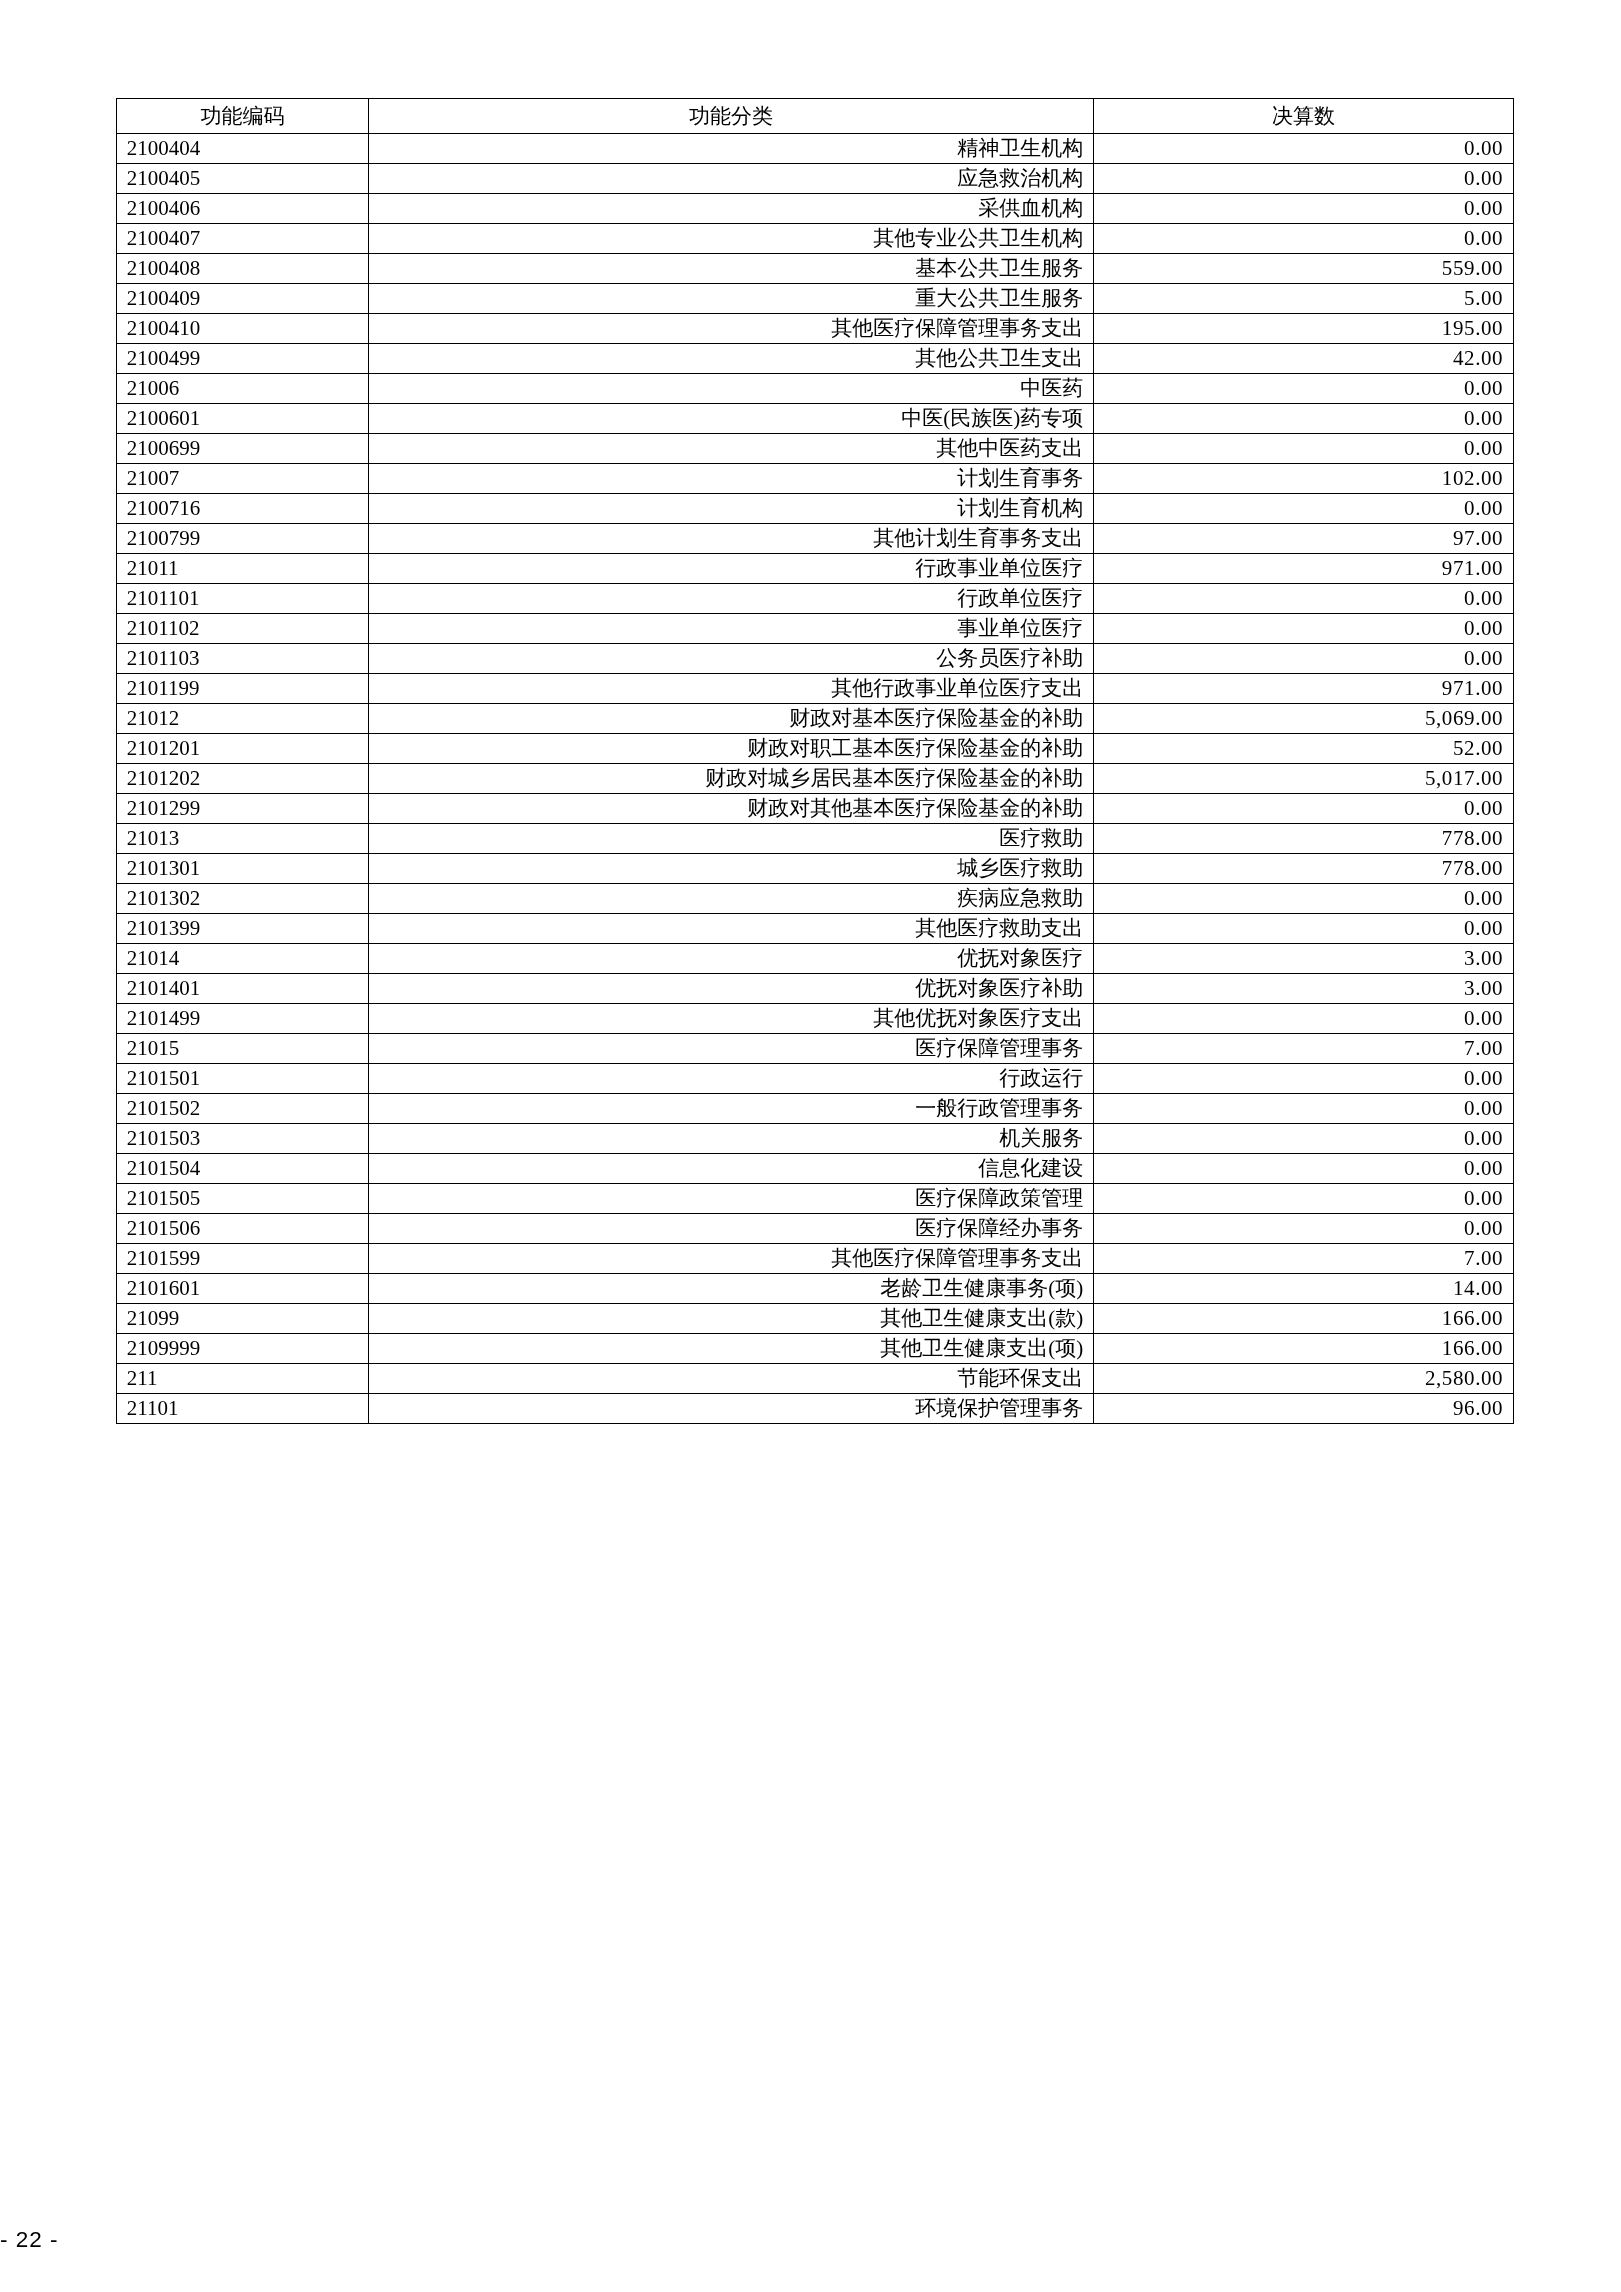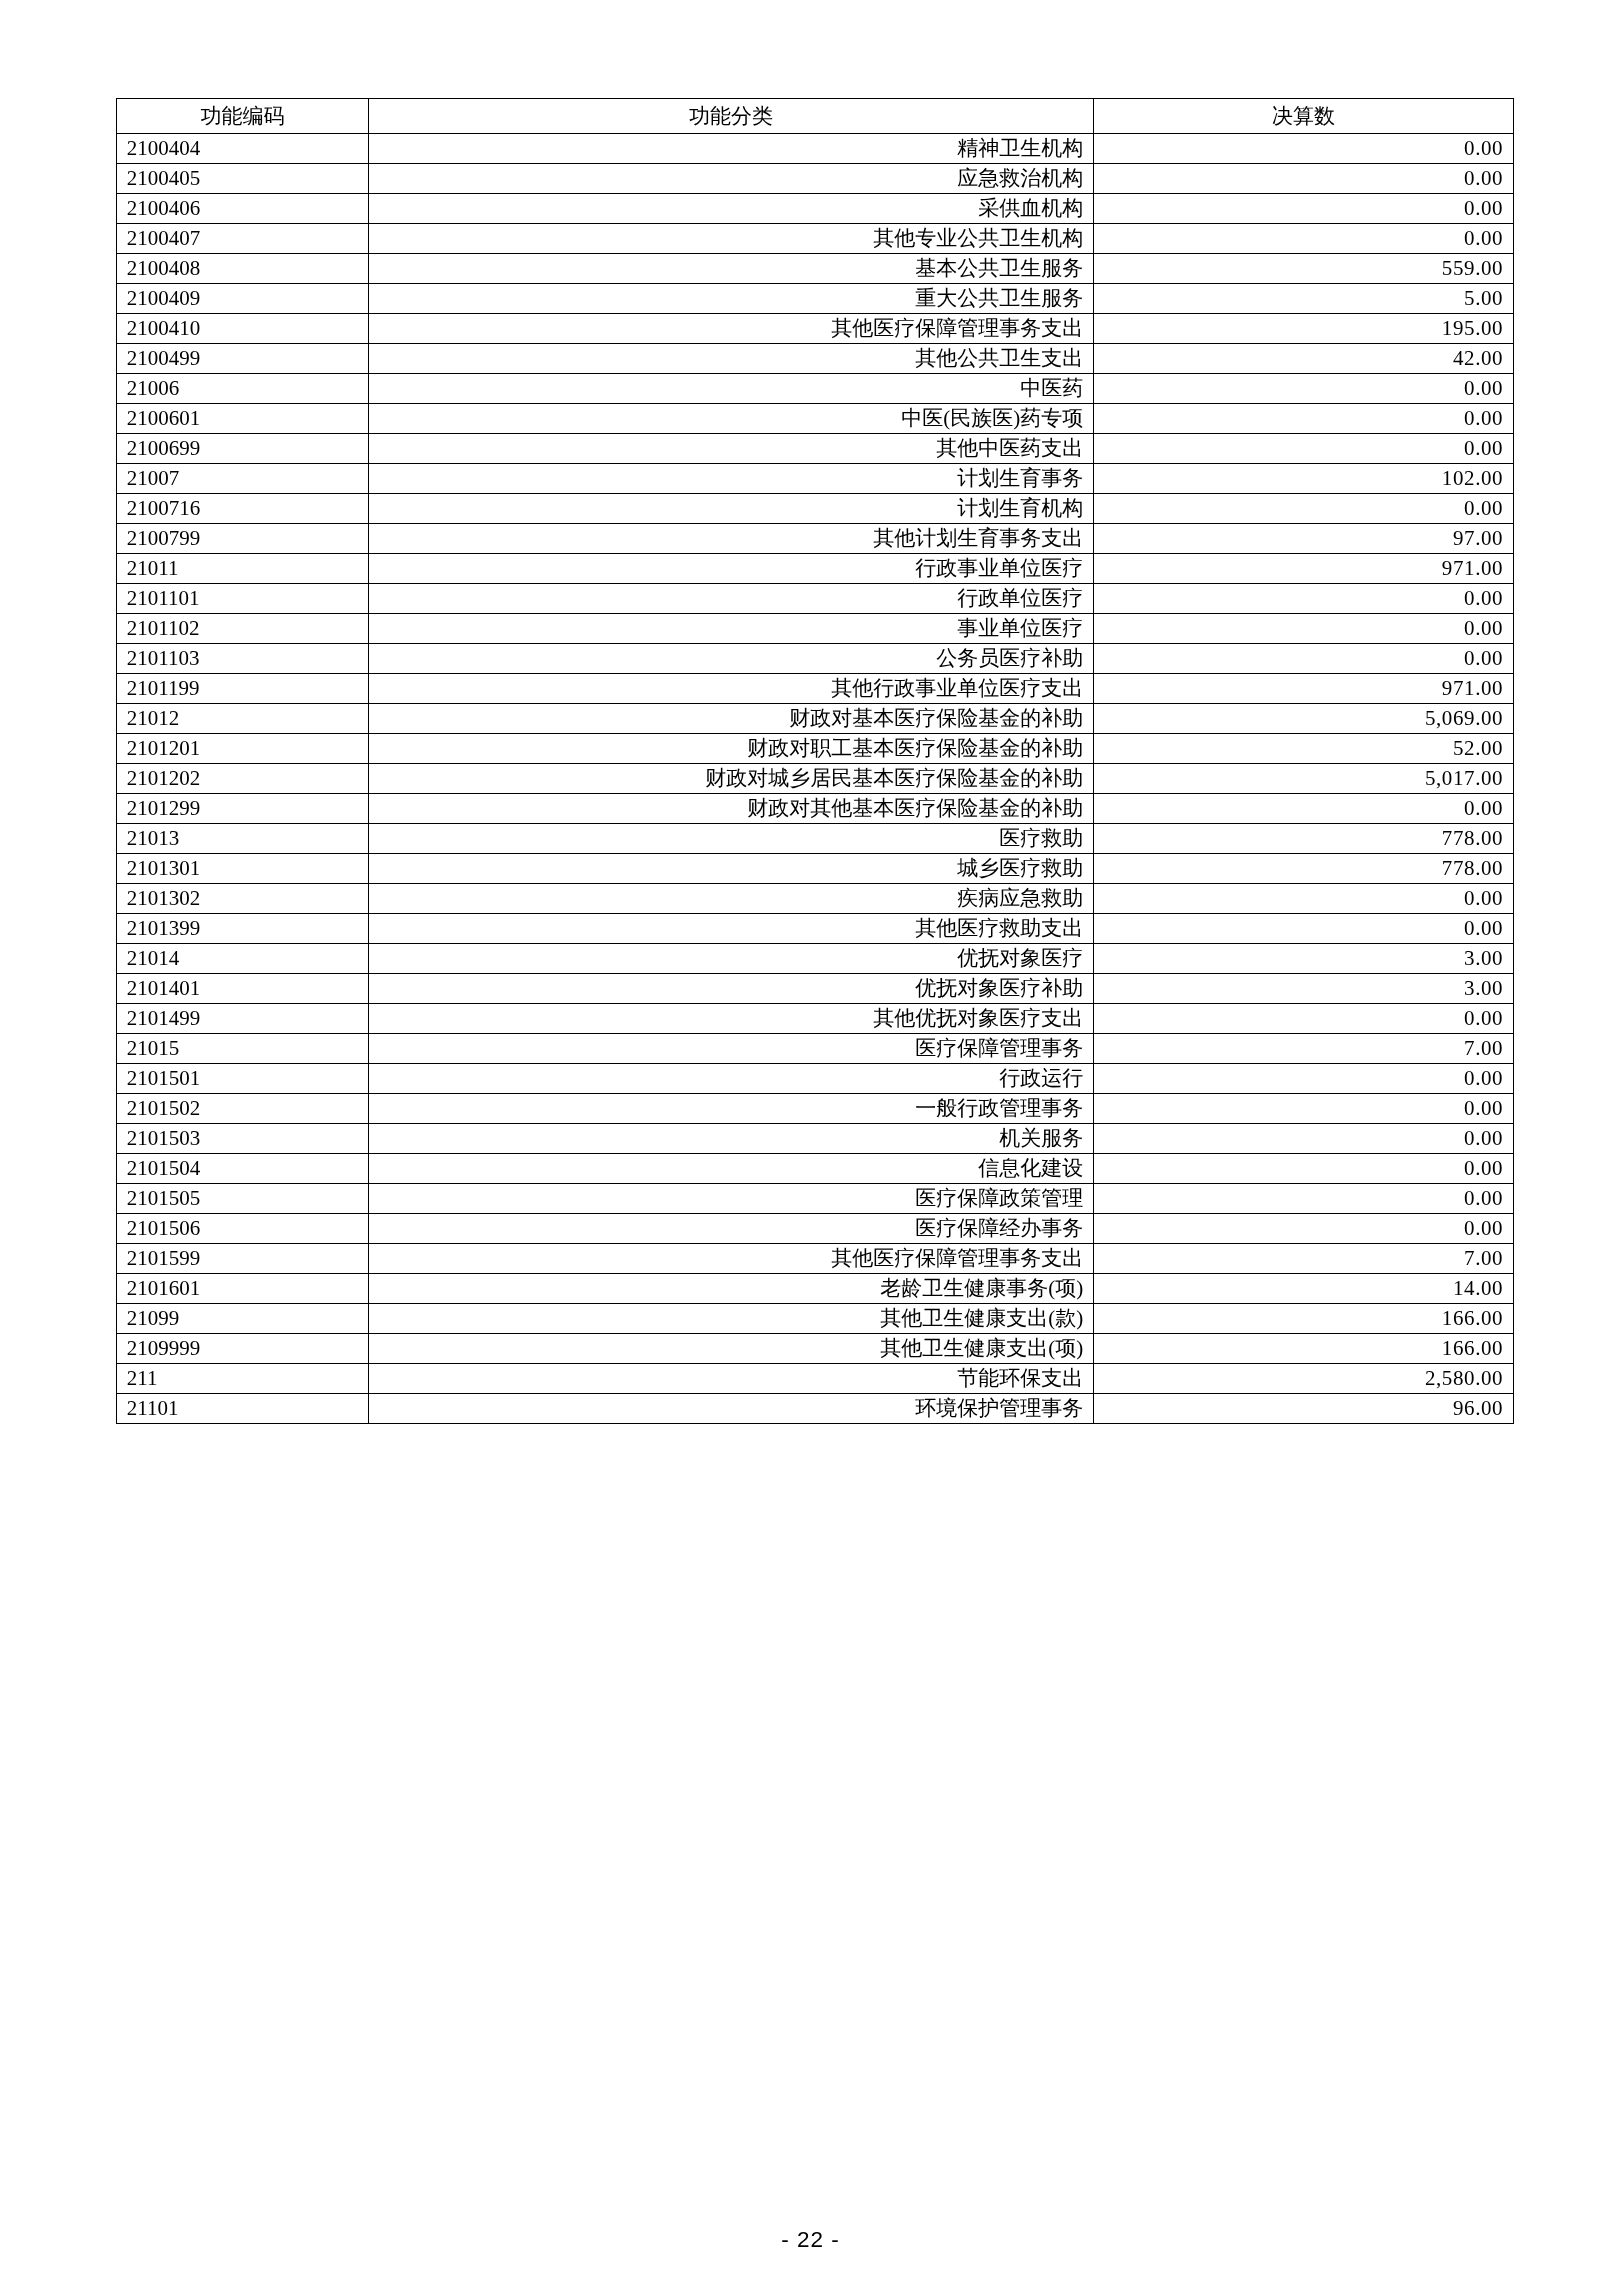--- a/index.html
+++ b/index.html
@@ -63,21 +63,21 @@
   td.value {
     text-align: right;
     padding-right: 13.7px;
     letter-spacing: 0.6px;
   }
   .footer {
     position: absolute;
     left: 0;
     top: 2227px;
     width: 1621px;
-    text-align: center;
+    text-align: left;
     font-size: 22.5px;
     font-family: "Liberation Sans", "DejaVu Sans", sans-serif;
     letter-spacing: 1px;
   }
 </style>
 </head>
 <body>
 
 <div class="page">
 

